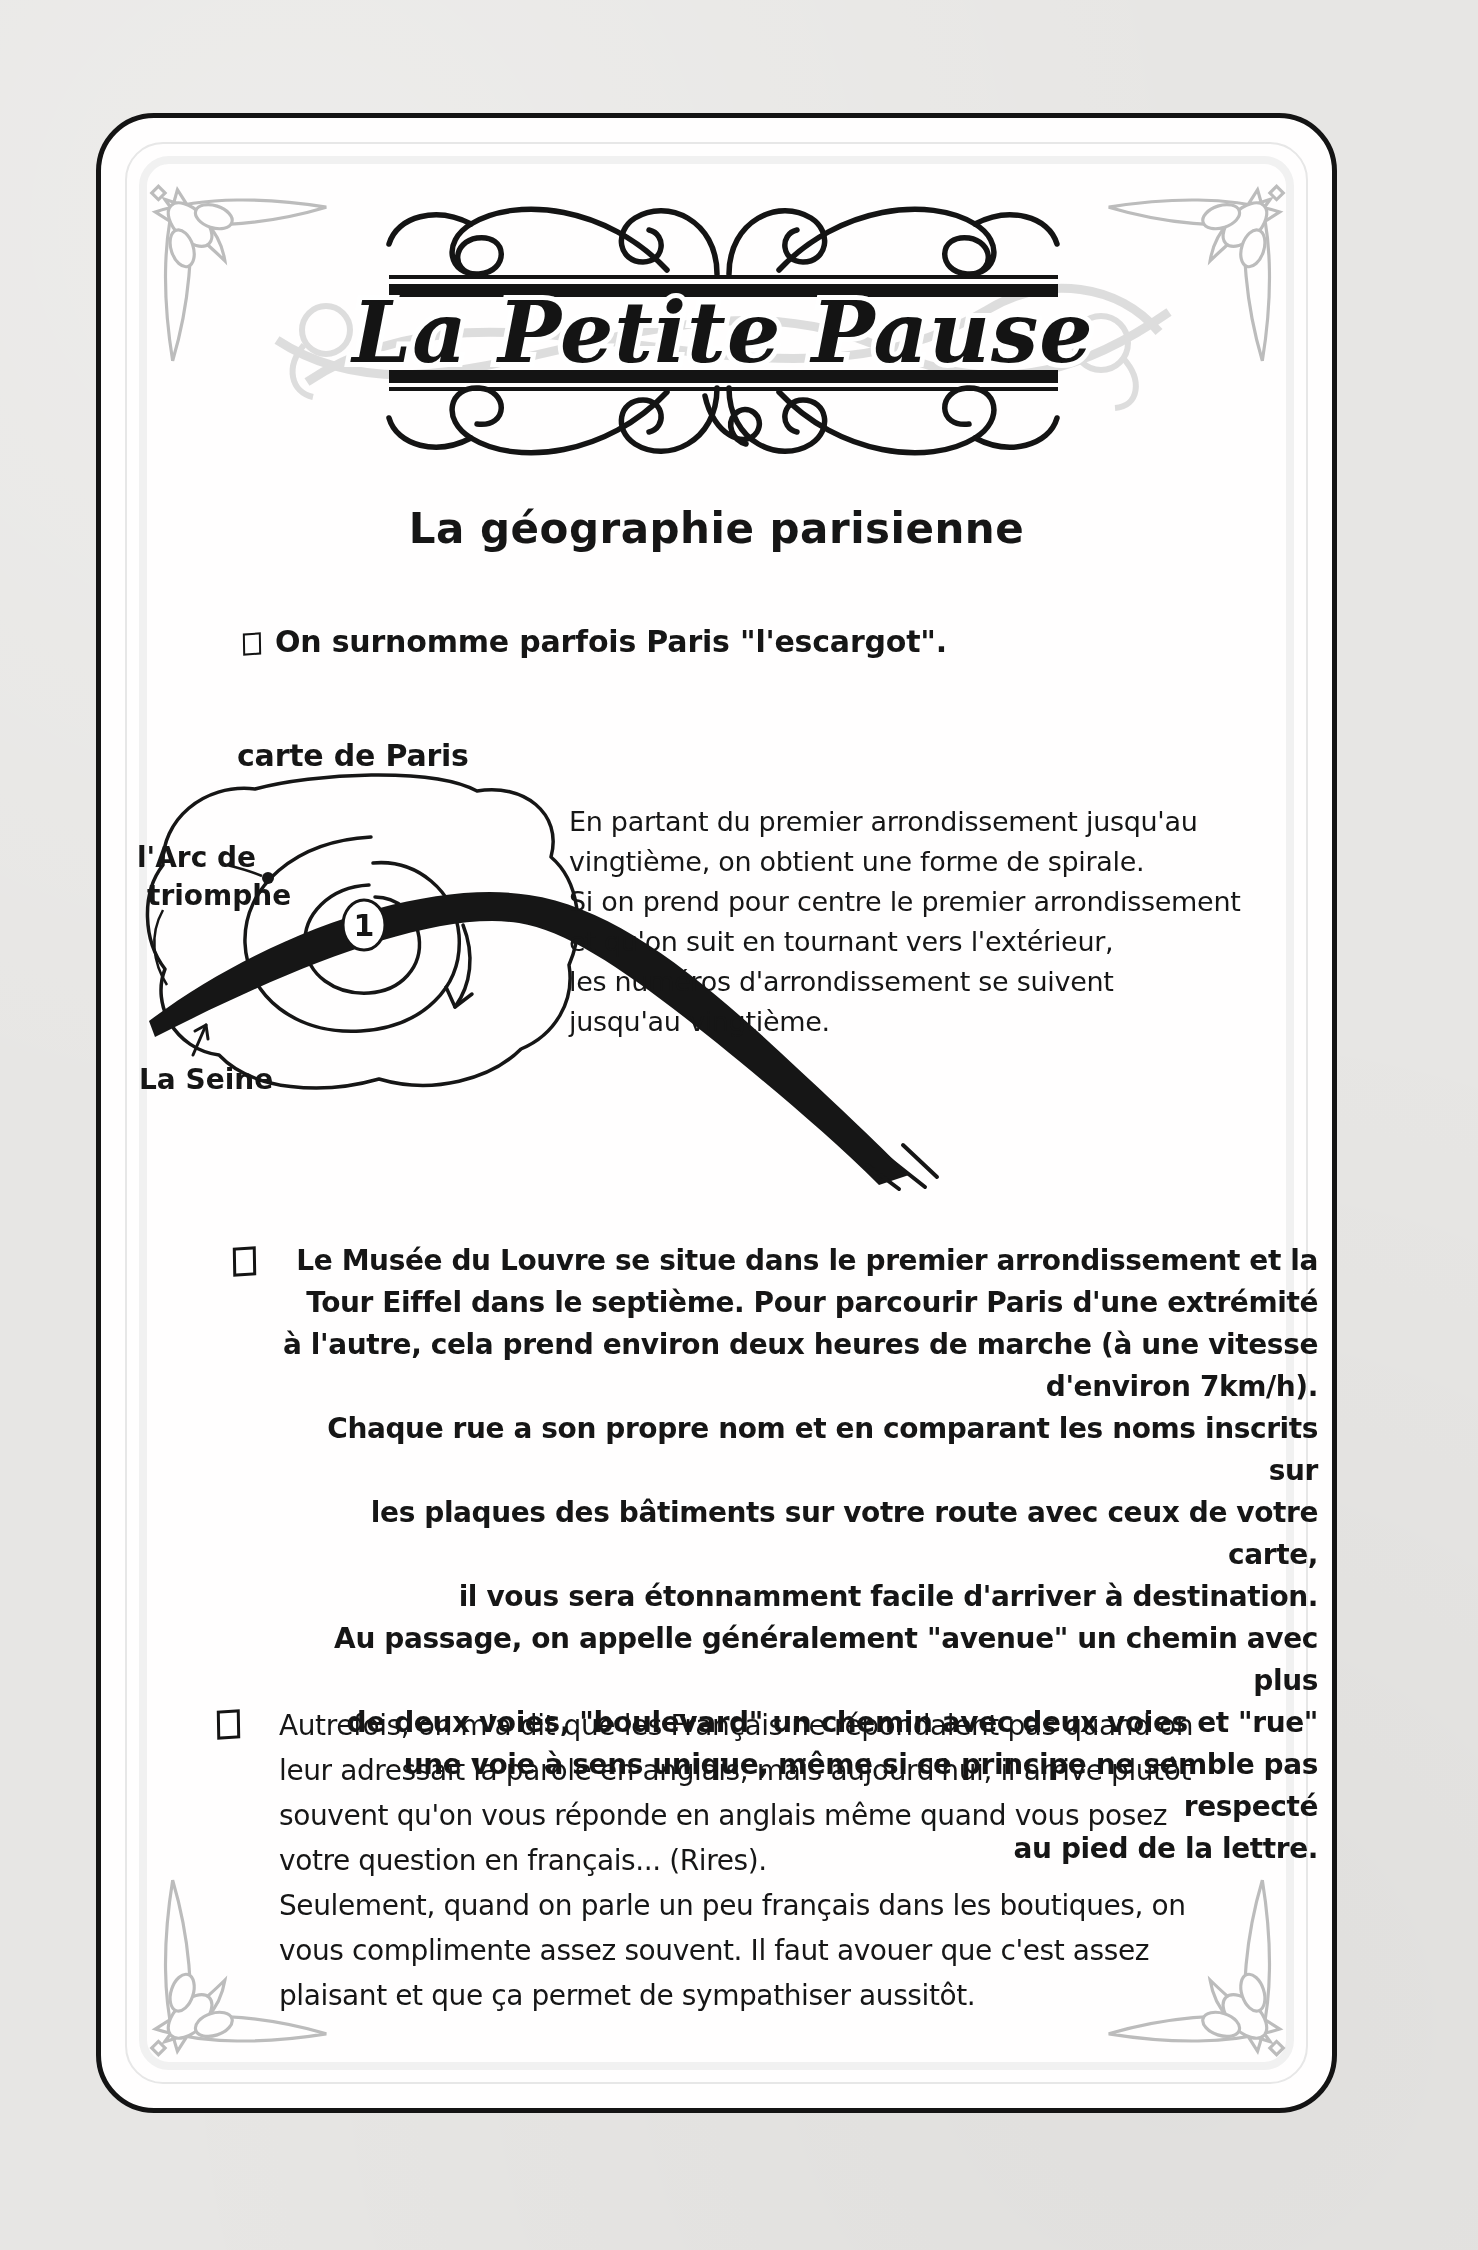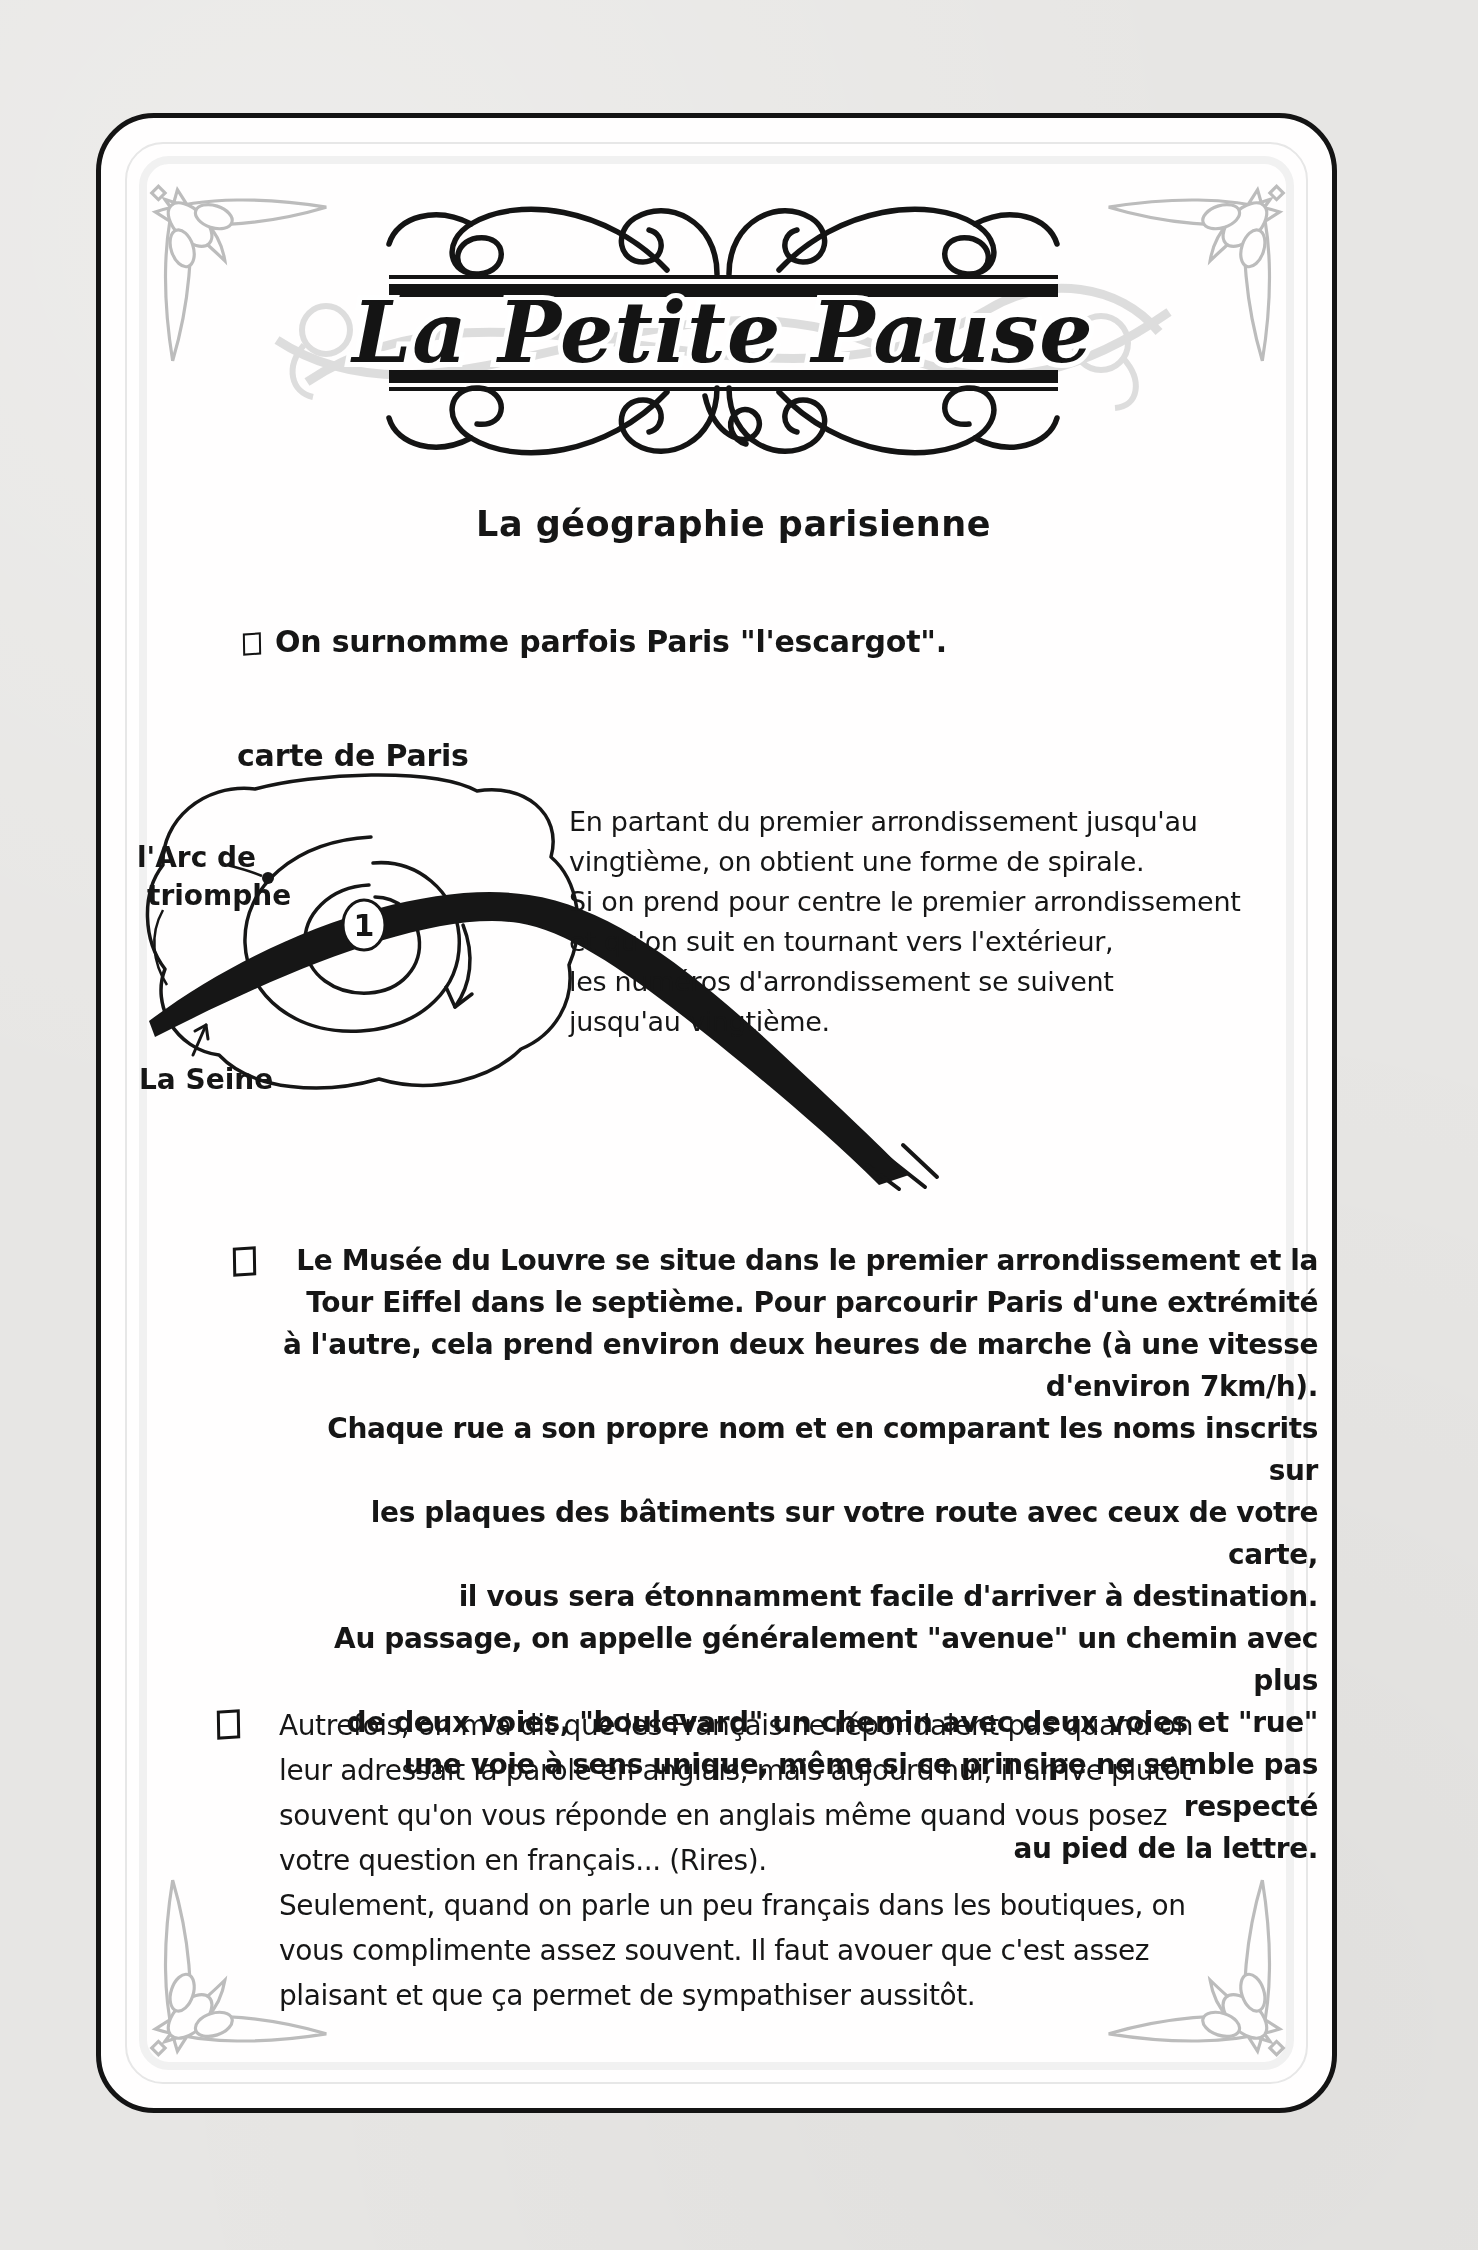--- a/index.html
+++ b/index.html
@@ -37,21 +37,21 @@
   .corner.br{right:38px;bottom:40px;transform:scale(-1,-1);}
 
   .title-svg{position:absolute;left:50%;top:72px;transform:translateX(-50%);}
   .script-title{
     font-family:"DejaVu Serif", serif;font-style:italic;font-weight:bold;
     font-size:84px;letter-spacing:1px;
     paint-order:stroke;stroke:#ffffff;stroke-width:10px;fill:#141414;
   }
   .subtitle{
     position:absolute;left:50%;top:386px;transform:translateX(-50%);
-    font-size:35px;font-weight:bold;letter-spacing:.5px;white-space:nowrap;margin-left:17px;
+    font-size:42px;font-weight:bold;letter-spacing:.5px;white-space:nowrap;
   }
   .bullet-row{position:absolute;display:flex;align-items:flex-start;}
   .sq{
     display:inline-block;border:3px solid #141414;background:#fff;
     transform:rotate(-4deg) skewX(-3deg);flex:none;
   }
   .sq.small{width:14px;height:18px;margin-top:9px;margin-right:14px;border-width:2.5px;}
   .sq.big{width:17px;height:23px;margin-top:7px;border-width:3px;}
   .prose{white-space:pre-line;}
   .intro{left:142px;top:506px;font-size:30px;font-weight:bold;letter-spacing:-0.2px;}

